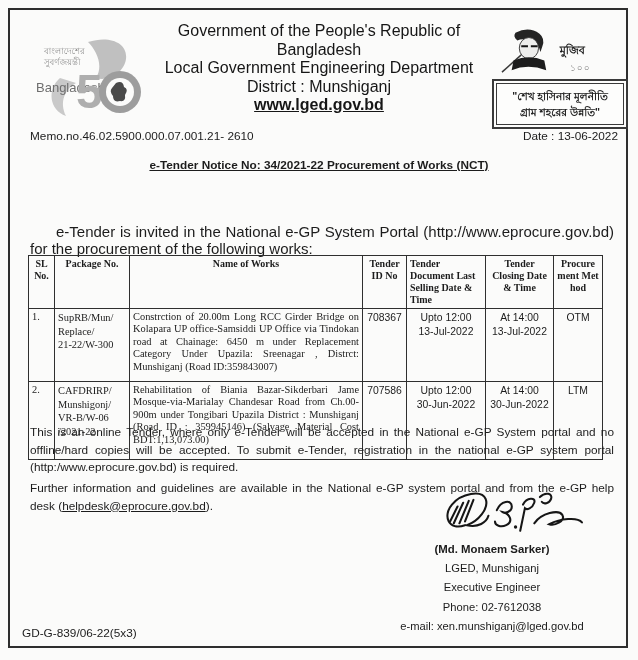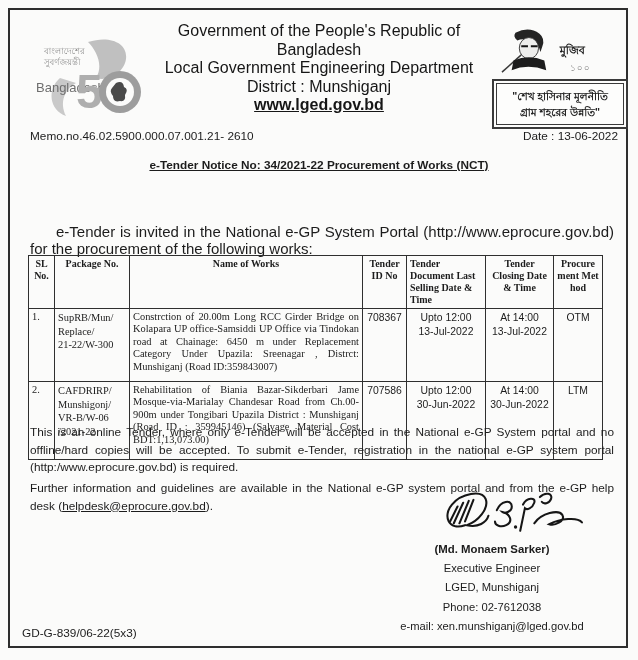--- a/index.html
+++ b/index.html
@@ -223,20 +223,20 @@
           <path d="M42,18 L32,42"></path>
           <path d="M47,17 L38,40"></path>
         <path d="M72,28 C76,18 88,16 88,24 C88,30 80,32 78,30 C86,32 90,40 82,44 C76,47 70,44 70,40"></path>
         <path d="M100,22 C104,14 114,14 112,20 C110,26 104,28 102,26 L97,50"></path>
         <path d="M118,14 C124,8 132,10 130,16 C128,21 122,22 120,19"></path>
         <path d="M112,42 C120,31 138,27 142,33 C146,39 134,45 128,43 C140,37 158,35 163,41"></path>
       </g>
       <circle cx="92" cy="46" r="1.8" fill="#161616"></circle>
     </svg>
     <div class="sig-name">(Md. Monaem Sarker)</div>
+    <div class="sig-line">LGED, Munshiganj</div>
     <div class="sig-line">Executive Engineer</div>
-    <div class="sig-line">LGED, Munshiganj</div>
     <div class="sig-line">Phone: 02-7612038</div>
     <div class="sig-line">e-mail: xen.munshiganj@lged.gov.bd</div>
   </div>
 
   <div class="footer-code">GD-G-839/06-22(5x3)</div>
 </div>
 
 </body></html>

